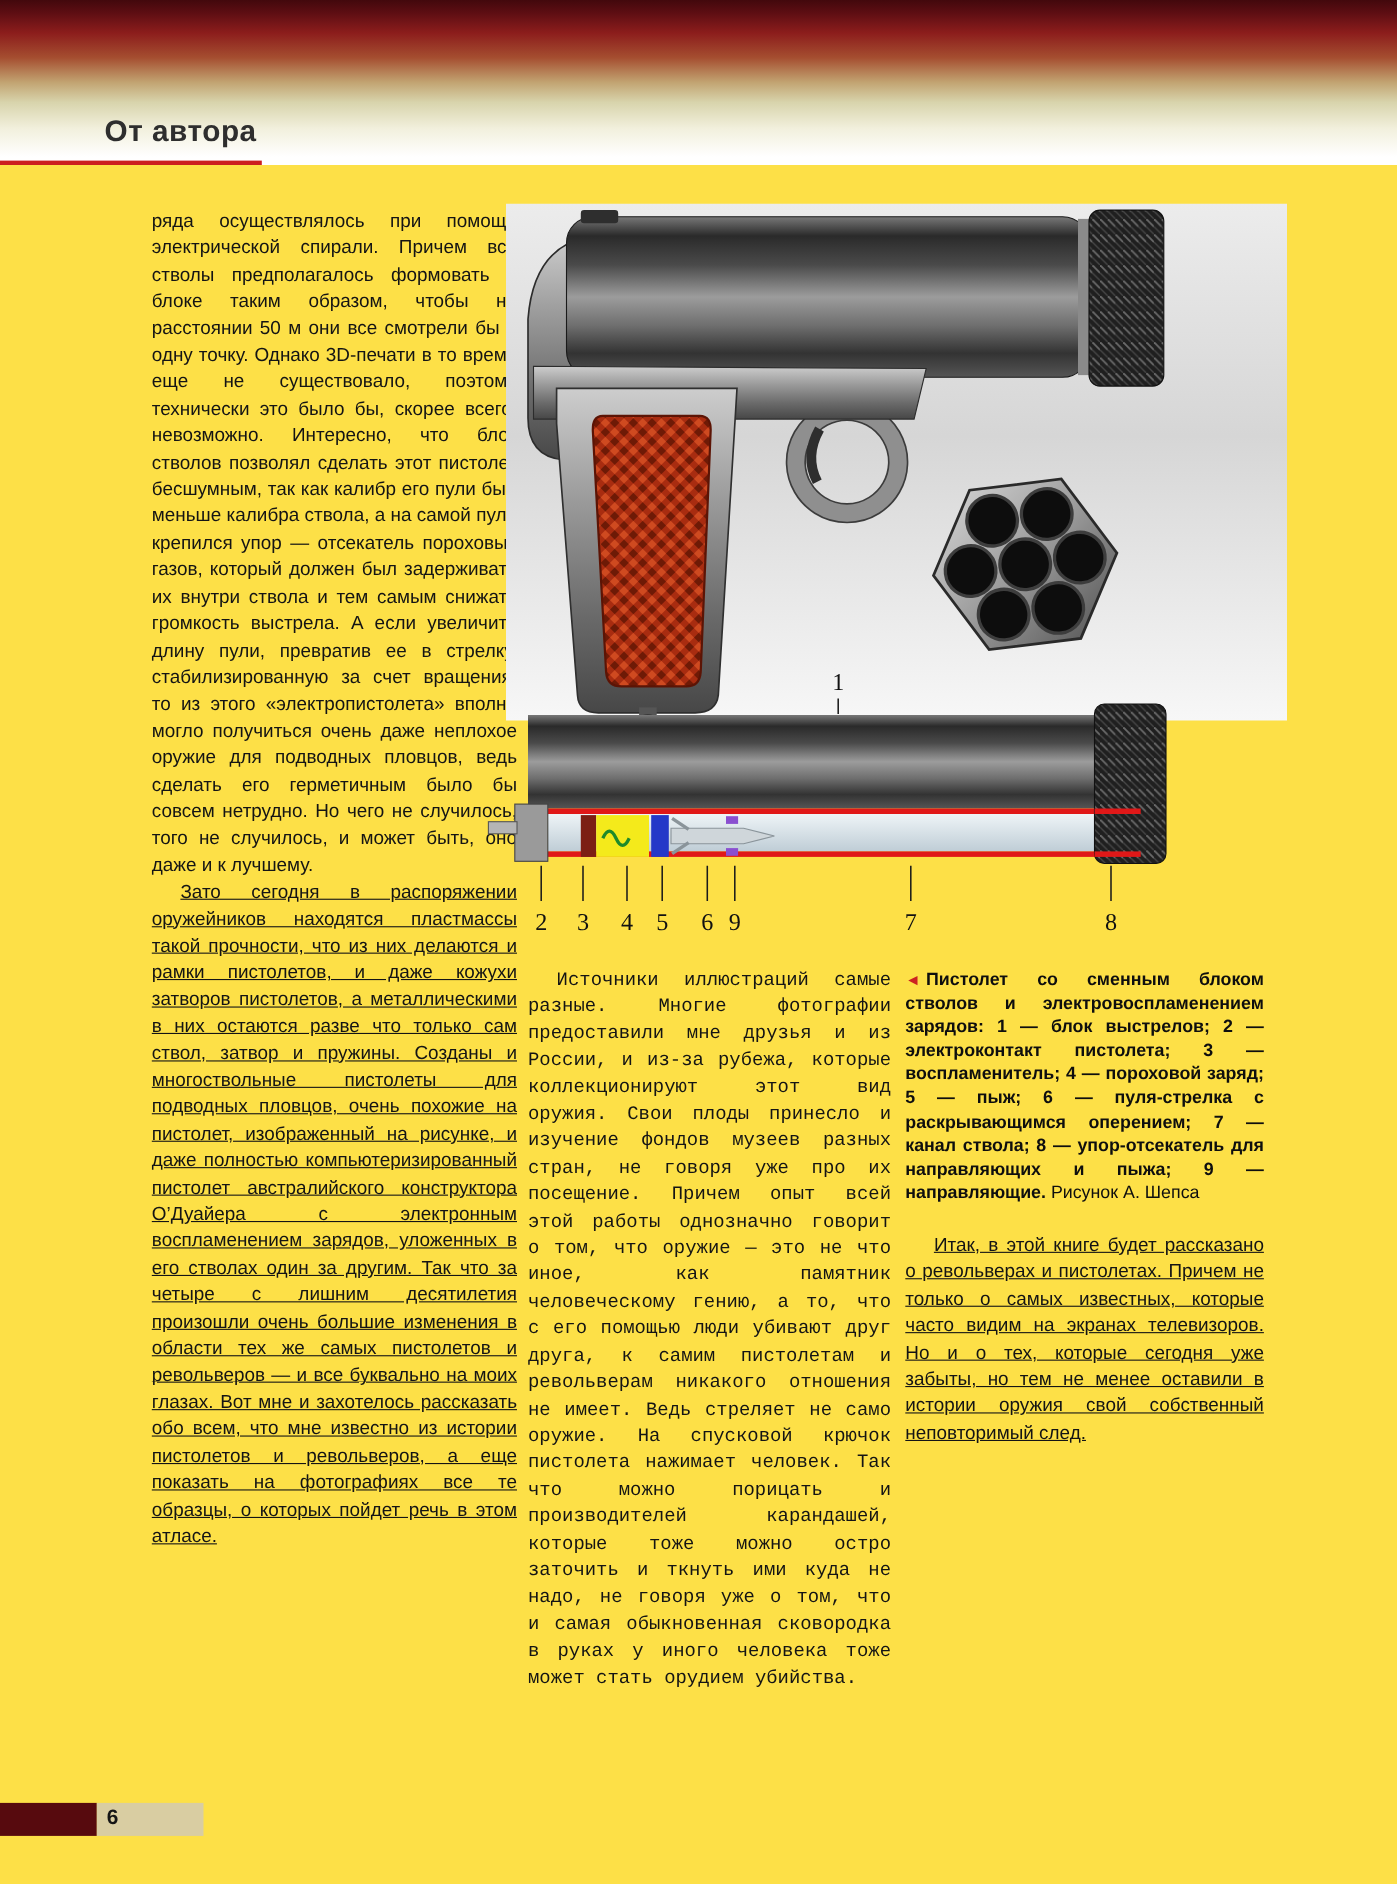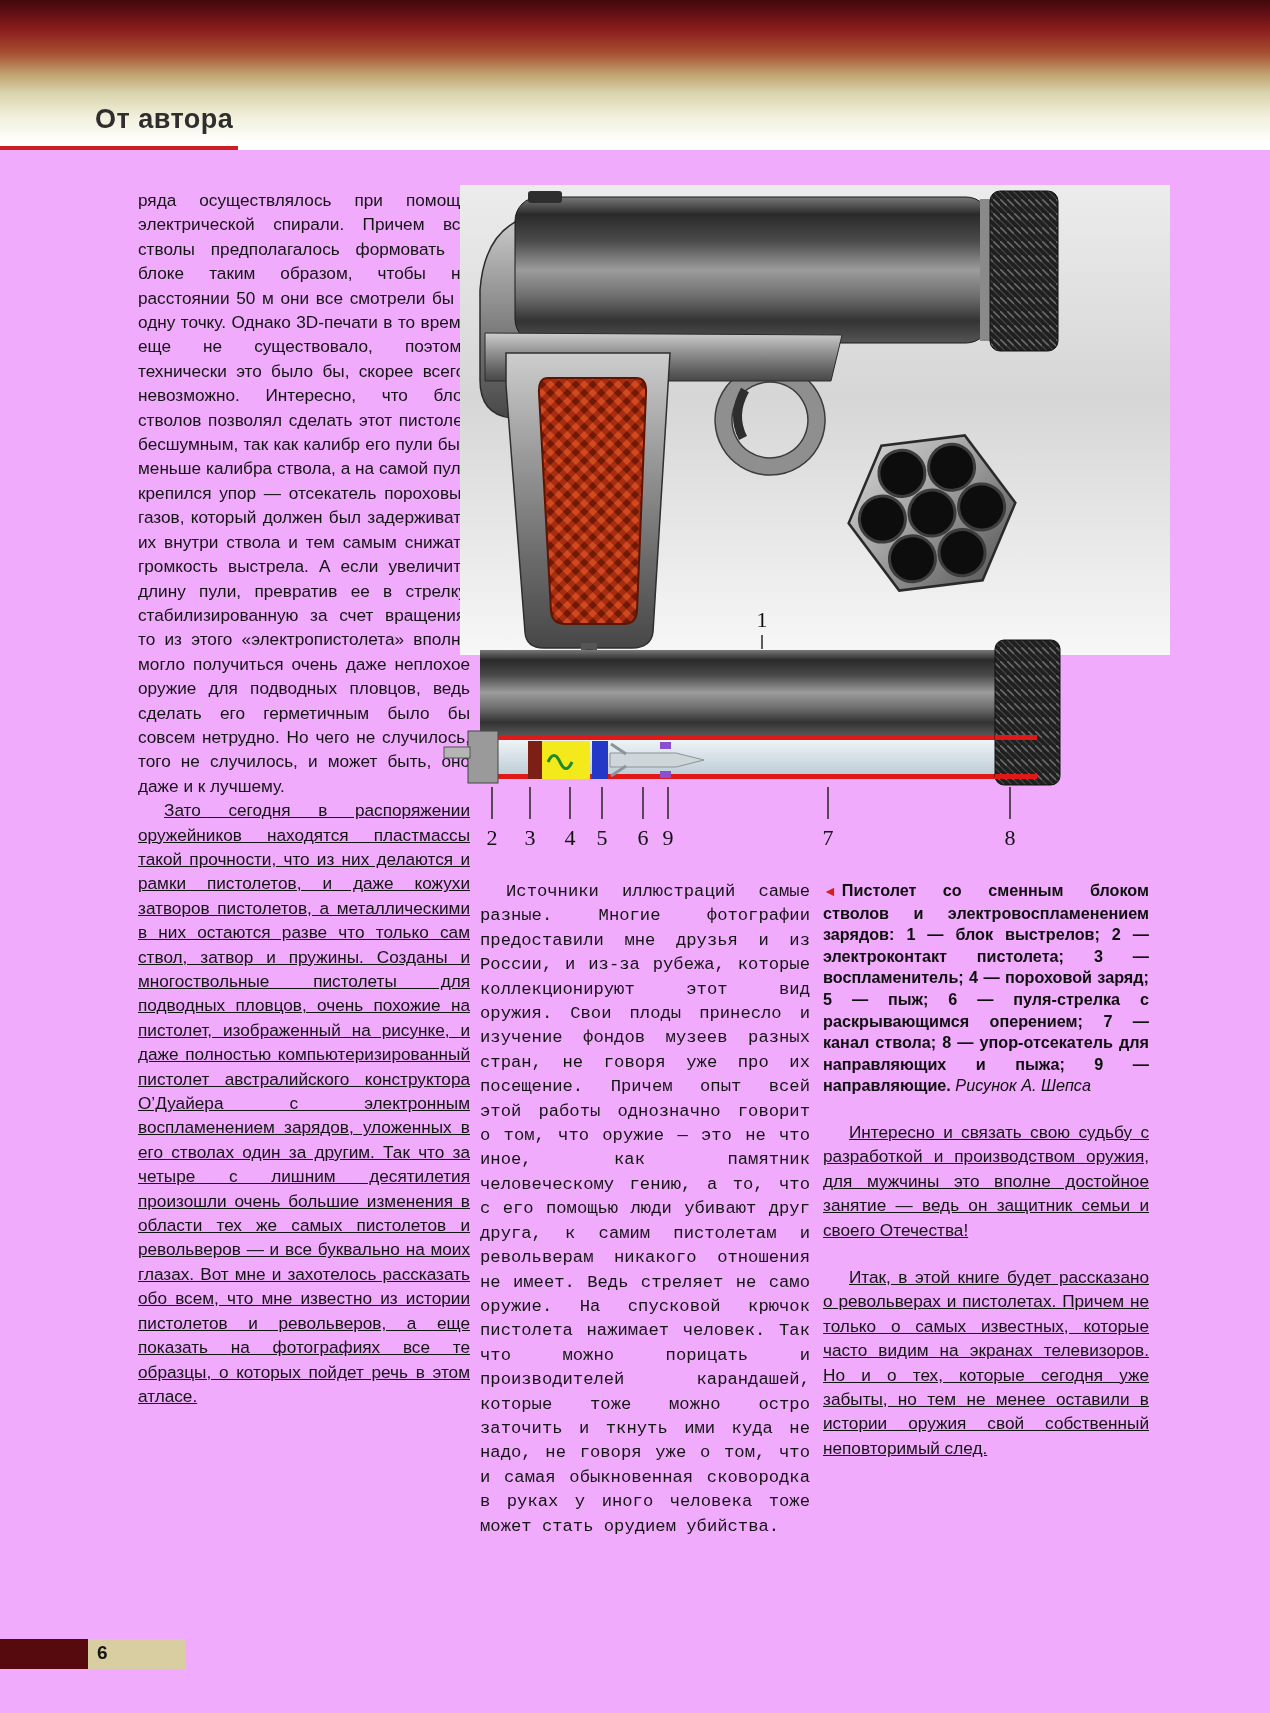--- a/index.html
+++ b/index.html
@@ -1,18 +1,18 @@
 <!DOCTYPE html>
 <html><head>
 <meta charset="utf-8">
 <style>
   html,body{margin:0;padding:0;background:#888;}
   .page{
     position:relative;width:1270px;height:1713px;margin:0 auto;
-    background:#f0abfc;overflow:hidden;
+    background:#fde047;overflow:hidden;
     font-family:"Liberation Sans",sans-serif;color:#141414;
   }
   .top-band{
     position:absolute;left:0;top:0;width:100%;height:150px;
     background:linear-gradient(180deg,#42080c 0%,#5e0e13 8%,#8c1d1c 20%,
       #a54e30 35%,#c2a472 50%,#d8d4ac 62%,#f2f0dd 78%,#ffffff 95%);
   }
   .page-title{
     position:absolute;left:95px;top:104px;margin:0;
     font-size:27px;font-weight:bold;color:#2e2e2e;letter-spacing:.5px;
@@ -25,21 +25,21 @@
   .col p + p{text-indent:26px;text-decoration:underline;}
   .col-left{left:95px;top:188px;width:332px;}
   .col-mid{left:437px;top:880px;width:330px;font-family:Liberation Mono, monospace;}
   .col-mid p{text-indent:26px;}
   .col-right{left:780px;top:880px;width:326px;}
   .caption{
     font-size:16.2px;line-height:21.6px;font-weight:bold;color:#0e0e0e;
     text-align:justify;margin:0;
   }
   .caption .marker{color:#cc2222;margin-right:5px;font-size:14px;}
-  .caption .credit{font-weight:normal;font-style:italic;}
+  .caption .credit{font-weight:normal;}
   .col-right .body-par{margin-top:23px;text-indent:26px;font-weight:normal;}
   .figure-wrap{position:absolute;left:440px;top:185px;width:750px;height:690px;}
   .footer-maroon{position:absolute;left:0;top:1639px;width:88px;height:30px;background:#570a0e;}
   .footer-tan{position:absolute;left:88px;top:1639px;width:97px;height:30px;background:#d9cda2;}
   .page-number{
     position:absolute;left:97px;top:1642px;font-size:19px;font-weight:bold;color:#151515;
   }
   .co{font-family:"Liberation Serif",serif;font-size:22px;fill:#111;}
   .tick{stroke:#1a1a1a;stroke-width:1.4;}
 </style>
@@ -185,21 +185,20 @@
       </g>
     </svg>
   </div>
 
   <div class="col col-mid">
     <p>Источники иллюстраций самые разные. Многие фотографии предоставили мне друзья и из России, и из-за рубежа, которые коллекционируют этот вид оружия. Свои плоды принесло и изучение фондов музеев разных стран, не говоря уже про их посещение. Причем опыт всей этой работы однозначно говорит о том, что оружие — это не что иное, как памятник человеческому гению, а то, что с его помощью люди убивают друг друга, к самим пистолетам и револьверам никакого отношения не имеет. Ведь стреляет не само оружие. На спусковой крючок пистолета нажимает человек. Так что можно порицать и производителей карандашей, которые тоже можно остро заточить и ткнуть ими куда не надо, не говоря уже о том, что и самая обыкновенная сковородка в руках у иного человека тоже может стать орудием убийства.</p>
   </div>
 
   <div class="col col-right">
     <p class="caption"><span class="marker">◄</span><span>Пистолет со сменным блоком стволов и электровоспламенением зарядов: 1 — блок выстрелов; 2 — электроконтакт пистолета; 3 — воспламенитель; 4 — пороховой заряд; 5 — пыж; 6 — пуля-стрелка с раскрывающимся оперением; 7 — канал ствола; 8 — упор-отсекатель для направляющих и пыжа; 9 — направляющие.</span> <span class="credit">Рисунок А. Шепса</span></p>
-    <p class="body-par">Интересно и связать свою судьбу с разработкой и производством оружия, для мужчины это вполне достойное занятие — ведь он защитник семьи и своего Отечества!</p>
     <p class="body-par">Итак, в этой книге будет рассказано о револьверах и пистолетах. Причем не только о самых известных, которые часто видим на экранах телевизоров. Но и о тех, которые сегодня уже забыты, но тем не менее оставили в истории оружия свой собственный неповторимый след.</p>
   </div>
 
   <div class="footer-maroon"></div>
   <div class="footer-tan"></div>
   <div class="page-number">6</div>
 
 </div>
 
 </body></html>

